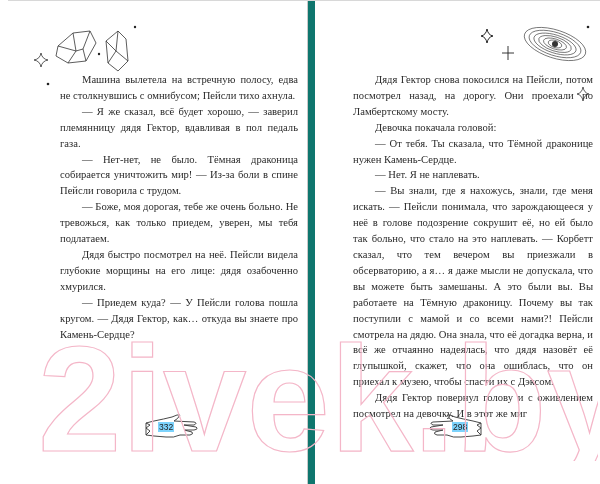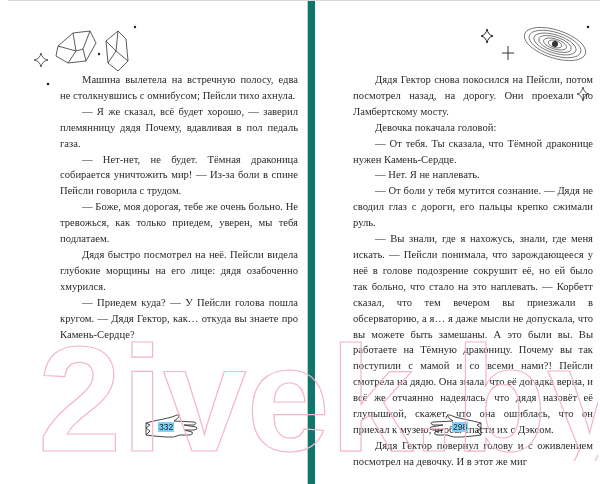--- a/index.html
+++ b/index.html
@@ -65,22 +65,22 @@
     </svg>
     <svg class="deco" style="left:26px;top:52px" width="14" height="14" viewBox="0 0 14 14">
       <path d="M7 0 Q8 6 14 7 Q8 8 7 14 Q6 8 0 7 Q6 6 7 0Z" fill="none" stroke="#333" stroke-width="0.8"></path>
     </svg>
     <svg class="deco" style="left:37px;top:80px" width="6" height="6">
         <circle cx="3" cy="3" r="1.3" fill="#222"></circle>
       </svg>
 
     <div class="text">
       <p>Машина вылетела на встречную полосу, едва не столкнувшись с омнибусом; Пейсли тихо ахнула.</p>
-      <p>— Я же сказал, всё будет хорошо, — заверил племянницу дядя Почему, вдавливая в пол педаль газа.</p>
-      <p>— Нет-нет, не будет. Тёмная драконица собирается уничтожить мир! — Из-за боли в спине Пейсли говорила с трудом.</p>
+      <p>— Я же сказал, всё будет хорошо, — заверил племянницу дядя Гектор, вдавливая в пол педаль газа.</p>
+      <p>— Нет-нет, не было. Тёмная драконица собирается уничтожить мир! — Из-за боли в спине Пейсли говорила с трудом.</p>
       <p>— Боже, моя дорогая, тебе же очень больно. Не тревожься, как только приедем, уверен, мы тебя подлатаем.</p>
       <p>Дядя быстро посмотрел на неё. Пейсли видела глубокие морщины на его лице: дядя озабоченно хмурился.</p>
       <p>— Приедем куда? — У Пейсли голова пошла кругом. — Дядя Гектор, как… откуда вы знаете про Камень-Сердце?</p>
     </div>
 
     <div class="pagenum">
       <svg width="58" height="32" viewBox="0 0 58 32">
         <g fill="none" stroke="#333" stroke-width="0.9">
           <path d="M2 12 L10 10 Q20 8 28 6 Q34 3 36 4 Q34 8 30 10 L50 11 Q54 12 50 14 L40 14 L52 16 Q55 18 50 19 L40 19 L48 21 Q50 23 46 24 L36 24 Q30 27 22 26 L10 25 L2 24 Z"></path>
           <path d="M2 12 L6 14 L2 17 L6 20 L2 24"></path>
@@ -113,21 +113,20 @@
       </svg>
     <svg class="deco" style="left:262px;top:86px" width="12" height="14" viewBox="0 0 12 14">
       <path d="M6 0 Q7 6 12 7 Q7 8 6 14 Q5 8 0 7 Q5 6 6 0Z" fill="none" stroke="#333" stroke-width="0.8"></path>
     </svg>
 
     <div class="text">
       <p>Дядя Гектор снова покосился на Пейсли, потом посмотрел назад, на дорогу. Они проехали по Ламбертскому мосту.</p>
       <p>Девочка покачала головой:</p>
       <p>— От тебя. Ты сказала, что Тёмной драконице нужен Камень-Сердце.</p>
       <p>— Нет. Я не наплевать.</p>
-      <p>— От боли у тебя мутится сознание. — Дядя не сводил глаз с дороги, его пальцы крепко сжимали руль.</p>
       <p>— Вы знали, где я нахожусь, знали, где меня искать. — Пейсли понимала, что зарождающееся у неё в голове подозрение сокрушит её, но ей было так больно, что стало на это наплевать. — Корбетт сказал, что тем вечером вы приезжали в обсерваторию, а я… я даже мысли не допускала, что вы можете быть замешаны. А это были вы. Вы работаете на Тёмную драконицу. Почему вы так поступили с мамой и со всеми нами?! Пейсли смотрела на дядю. Она знала, что её догадка верна, и всё же отчаянно надеялась, что дядя назовёт её глупышкой, скажет, что она ошиблась, что он приехал к музею, чтобы спасти их с Дэксом.</p>
       <p>Дядя Гектор повернул голову и с оживлением посмотрел на девочку. И в этот же миг</p>
     </div>
 
     <div class="pagenum">
       <svg width="58" height="32" viewBox="0 0 58 32">
         <g fill="none" stroke="#333" stroke-width="0.9" transform="translate(58 0) scale(-1 1)">
           <path d="M2 12 L10 10 Q20 8 28 6 Q34 3 36 4 Q34 8 30 10 L50 11 Q54 12 50 14 L40 14 L52 16 Q55 18 50 19 L40 19 L48 21 Q50 23 46 24 L36 24 Q30 27 22 26 L10 25 L2 24 Z"></path>
           <path d="M2 12 L6 14 L2 17 L6 20 L2 24"></path>
         </g>

